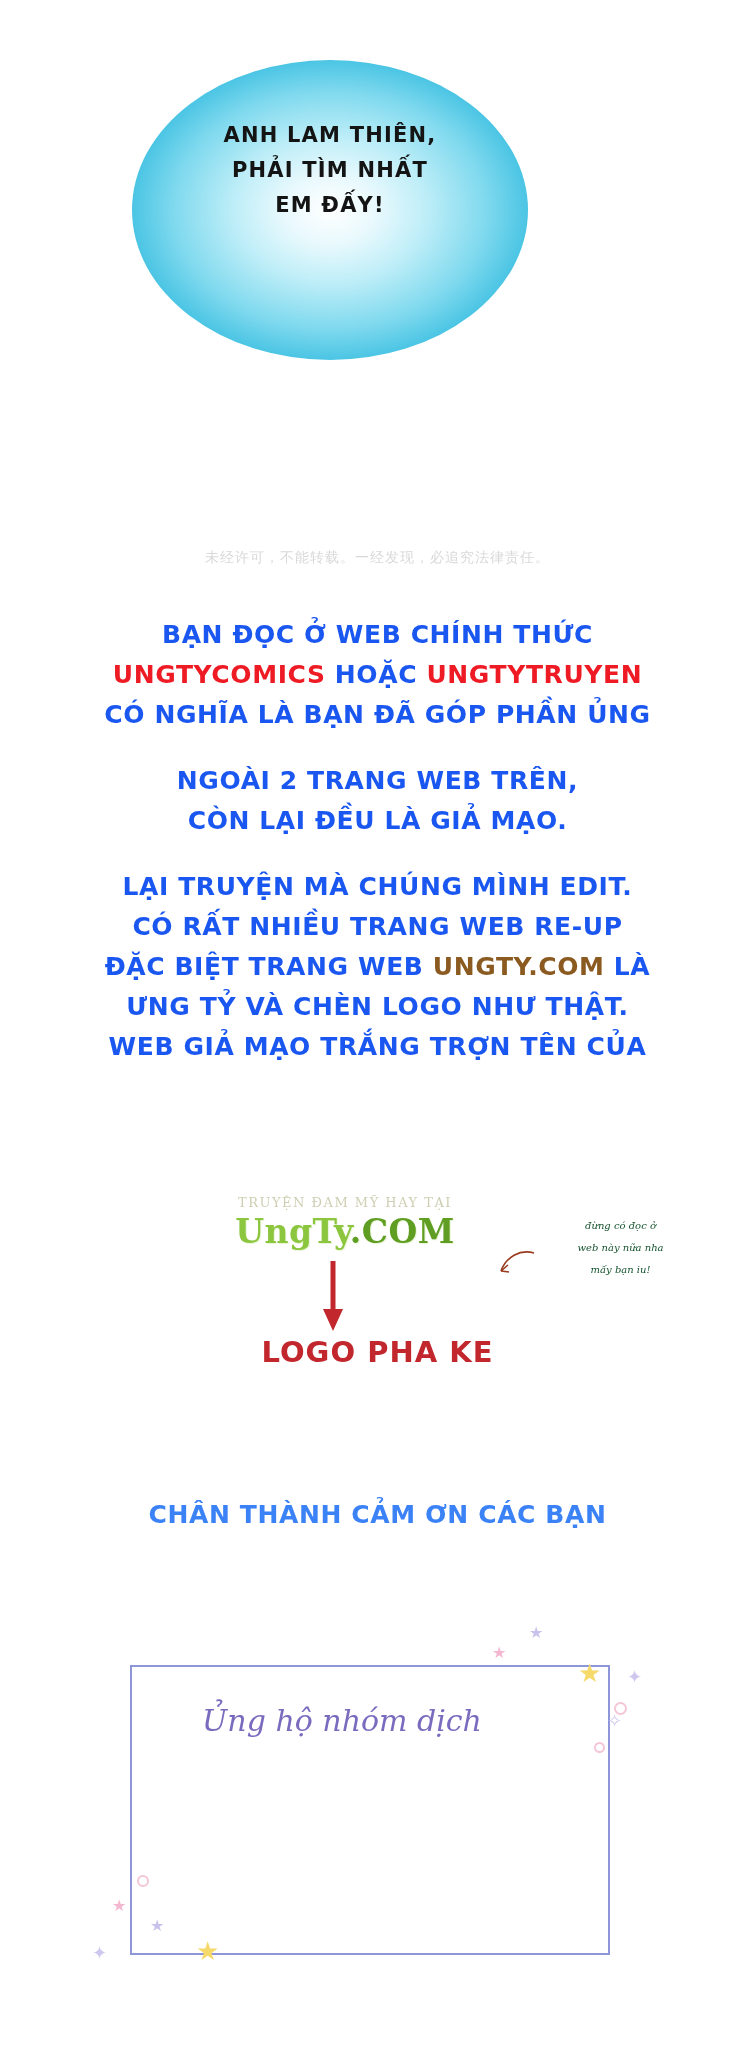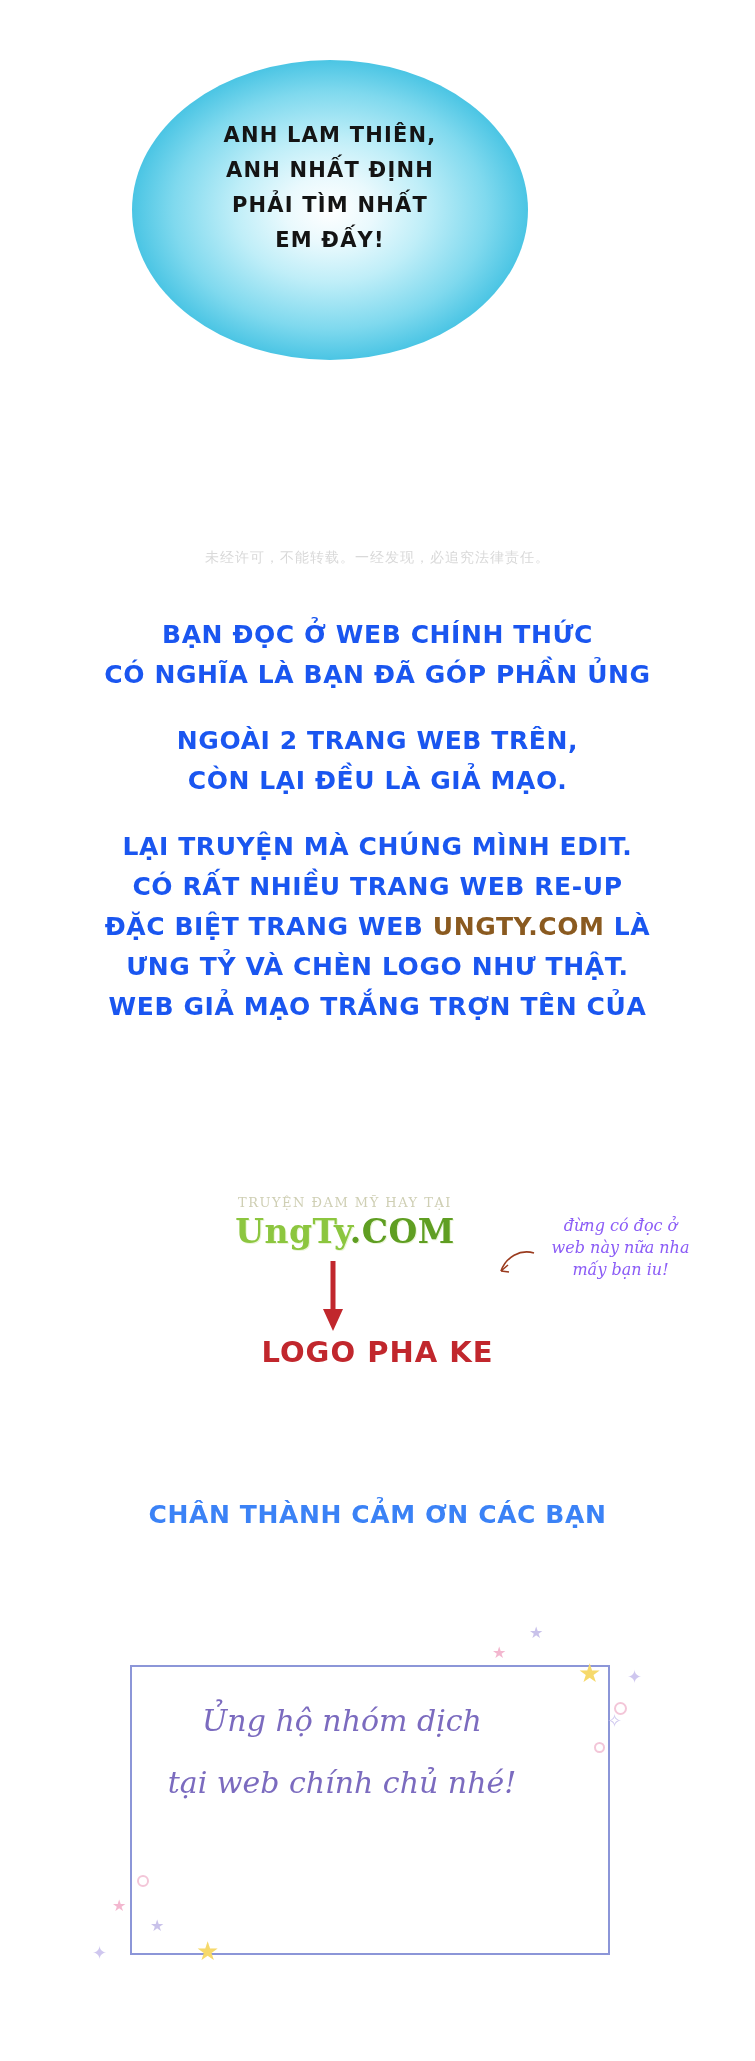--- a/index.html
+++ b/index.html
@@ -137,23 +137,23 @@
   #fake-logo-main .dark { color: #5f9e22; }
 
   #handwrite-note {
     position: absolute;
     left: 528px;
     top: 20px;
     width: 185px;
     text-align: center;
     font-family: "DejaVu Serif", serif;
     font-style: italic;
-    font-size: 16px;
+    font-size: 10px;
     line-height: 22px;
-    color: #8b5cf6;
+    color: #14532d;
   }
   #note-arrow {
     position: absolute;
     left: 496px;
     top: 50px;
     width: 40px;
     height: 36px;
   }
   #down-arrow {
     position: absolute;
@@ -312,31 +312,31 @@
       <div class="ray" style="transform: rotate(330deg) scaleY(0.72);"></div>
       <div class="ray" style="transform: rotate(335deg) scaleY(0.94);"></div>
       <div class="ray" style="transform: rotate(340deg) scaleY(1.16);"></div>
       <div class="ray" style="transform: rotate(345deg) scaleY(0.78);"></div>
       <div class="ray" style="transform: rotate(350deg) scaleY(1);"></div>
       <div class="ray" style="transform: rotate(355deg) scaleY(1.22);"></div>
     </div>
   <div id="burst-glow"></div>
   <div id="burst-text">
     <div>ANH LAM THIÊN,</div>
-    <div>ANH NHẤT ĐỊNH</div>
     <div>PHẢI TÌM NHẤT</div>
     <div>EM ĐẤY!</div>
   </div>
 </div>
 
 <div id="watermark">未经许可，不能转载。一经发现，必追究法律责任。</div>
 
 <div id="notice">
   <div class="para">
     <div class="line">BẠN ĐỌC Ở WEB CHÍNH THỨC</div>
+    <div class="line"><span class="red">UNGTYCOMICS</span><span> HOẶC </span><span class="red">UNGTYTRUYEN</span></div>
     <div class="line">CÓ NGHĨA LÀ BẠN ĐÃ GÓP PHẦN ỦNG</div>
   </div>
   <div class="para">
     <div class="line">NGOÀI 2 TRANG WEB TRÊN,</div>
     <div class="line">CÒN LẠI ĐỀU LÀ GIẢ MẠO.</div>
   </div>
   <div class="para">
     <div class="line">LẠI TRUYỆN MÀ CHÚNG MÌNH EDIT.</div>
     <div class="line">CÓ RẤT NHIỀU TRANG WEB RE-UP</div>
     <div class="line"><span>ĐẶC BIỆT TRANG WEB </span><span class="brown">UNGTY.COM</span><span> LÀ</span></div>
@@ -371,21 +371,20 @@
   <div id="logo-fake-label">LOGO PHA KE</div>
 </div>
 
 <div id="thanks">
   <div class="line">CHÂN THÀNH CẢM ƠN CÁC BẠN</div>
 </div>
 
 <div id="card"></div>
 <div id="card-text">
   <div>Ủng hộ nhóm dịch</div>
-  <div>tại web chính chủ nhé!</div>
 </div>
 
 <span class="star" style="left:578px; top:1660px;">★</span>
 <span class="star sm pink" style="left:492px; top:1645px;">★</span>
 <span class="star sm lilac" style="left:529px; top:1625px;">★</span>
 <span class="sparkle" style="left:627px; top:1668px;">✦</span>
 <span class="sparkle" style="left:607px; top:1712px;">✧</span>
 <span class="ring" style="left:614px; top:1702px; width:9px; height:9px;"></span>
 <span class="star sm pink" style="left:112px; top:1898px;">★</span>
 <span class="star sm lilac" style="left:150px; top:1918px;">★</span>

